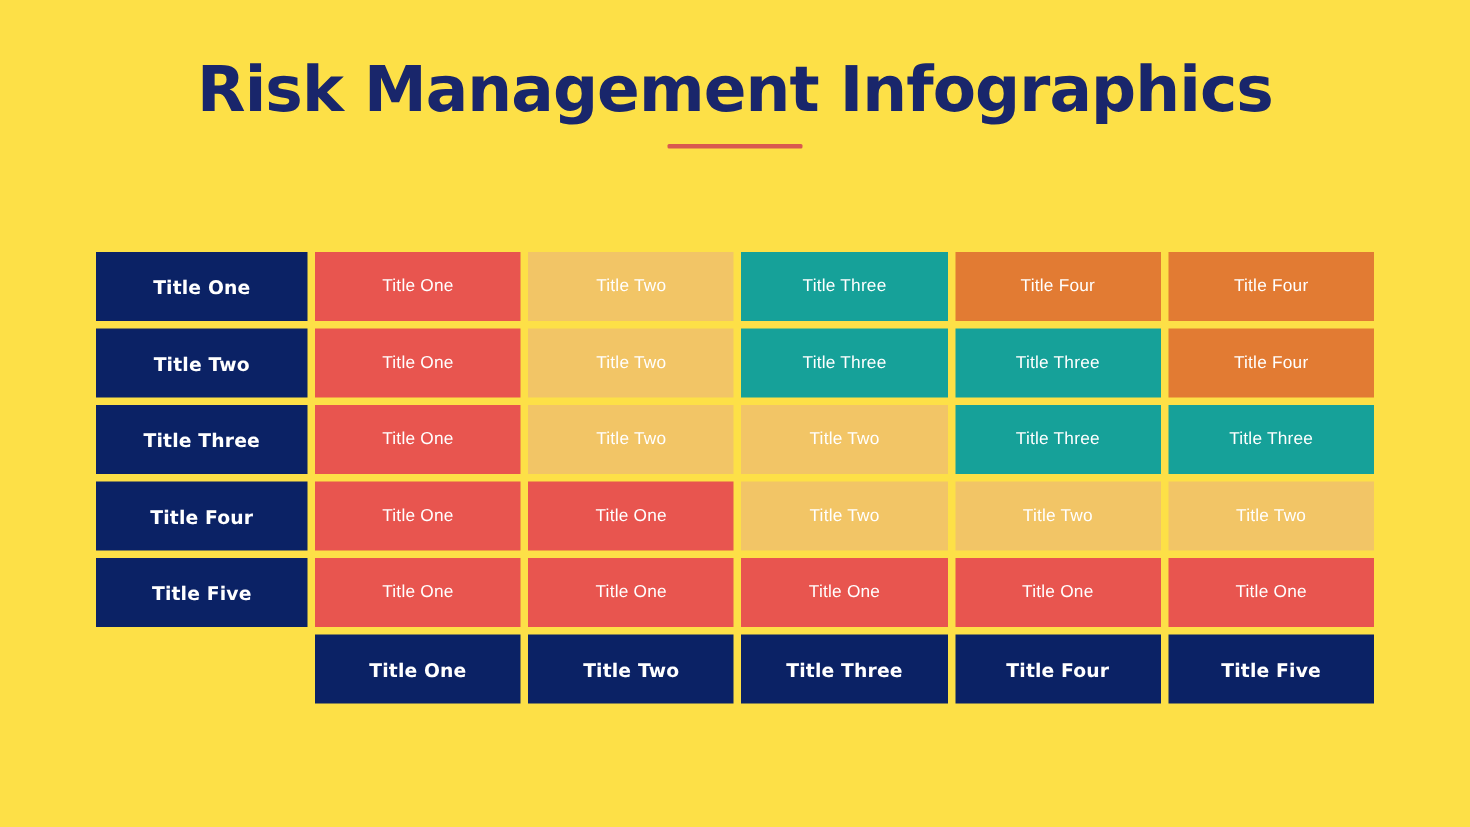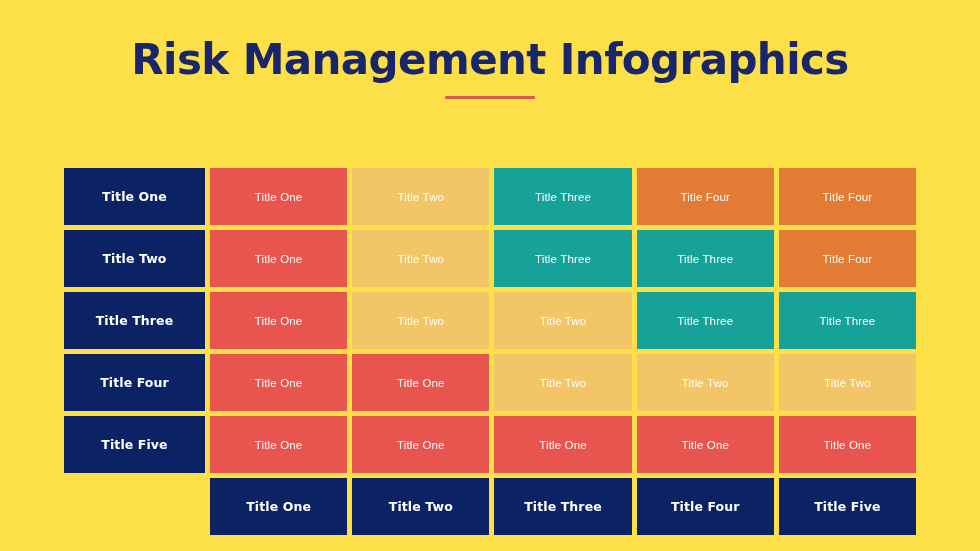--- a/index.html
+++ b/index.html
@@ -64,21 +64,21 @@
     left: 64px;
     top: 168px;
     width: 852px;
     display: flex;
     flex-direction: column;
     gap: 5px;
   }
   .matrix-row {
     display: flex;
     gap: 5px;
-    height: 57px;
+    height: 46px;
   }
   .cell {
     flex: 1 1 0;
     display: flex;
     align-items: center;
     justify-content: center;
     color: #ffffff;
     font-size: 11.5px;
     font-family: "Liberation Sans", sans-serif;
     letter-spacing: 0.15px;

